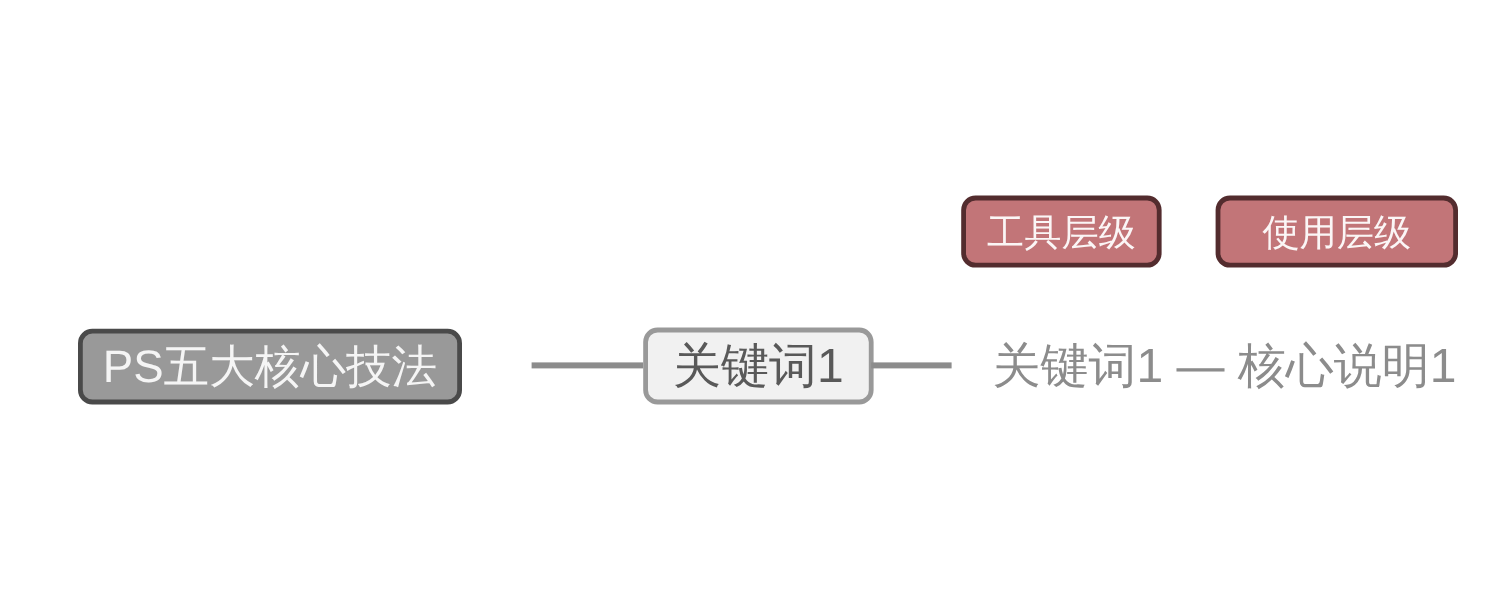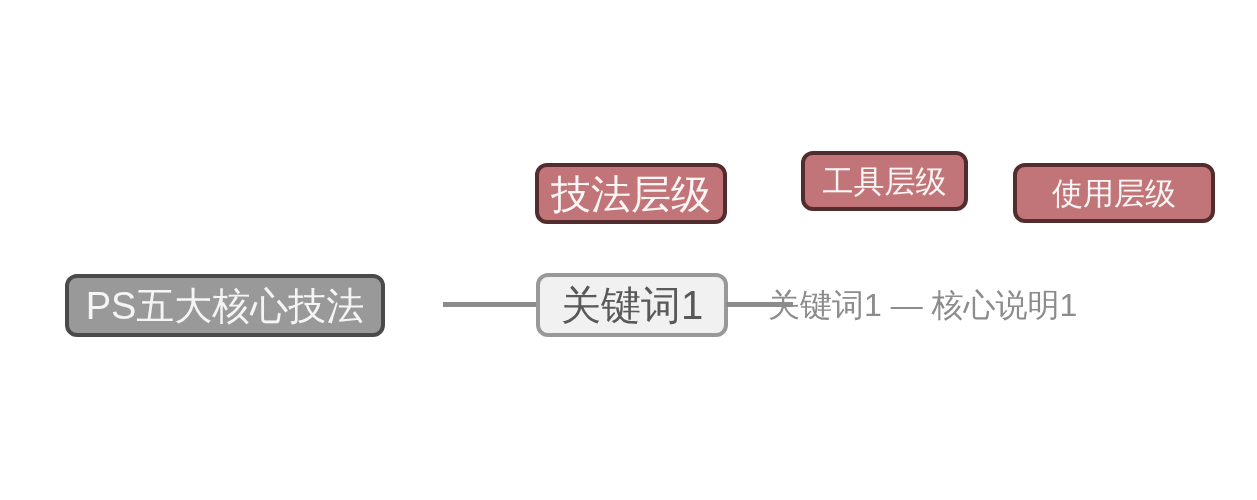--- a/index.html
+++ b/index.html
@@ -25,21 +25,21 @@
     white-space: nowrap;
     line-height: 1;
   }
   
   .hdr {
     background: var(--header-fill, #c27578);
     border: 4px solid var(--header-border, #532c2e);
     color: var(--header-text, #fbf6f6);
   }
   .hdr-0 { left: 535px;  top: 163px; width: 192px; height: 61px; font-size: 40px; }
-  .hdr-1 { left: 801px;  top: 151px; width: 167px; height: 60px; font-size: 31px; }
+  .hdr-1 { left: 801px;  top: 163px; width: 167px; height: 60px; font-size: 31px; }
   .hdr-2 { left: 1013px; top: 163px; width: 202px; height: 60px; font-size: 31px; }
   
   .root-node {
     left: 65px; top: 274px; width: 320px; height: 63px;
     background: var(--root-fill, #999999);
     border: 4px solid var(--root-border, #4a4a4a);
     color: var(--root-text, #f5f5f5);
     font-size: 38px;
   }
   
@@ -54,36 +54,35 @@
   .connector {
     position: absolute;
     height: 5px;
     background: var(--connector, #8c8c8c);
   }
   .conn-1 { left: 443px; top: 302px; width: 93px; }
   .conn-2 { left: 726px; top: 302px; width: 67px; }
   
   .detail-text {
     position: absolute;
-    left: 768px; top: 275px; height: 60px;
+    left: 827px; top: 275px; height: 60px;
     display: flex;
     align-items: center;
     color: var(--detail-text, #8c8c8c);
-    font-size: 32px;
+    font-size: 40px;
     white-space: nowrap;
     line-height: 1;
     text-align: center;
   }
 </style>
 </head>
 <body>
 
 <div class="canvas">
 
-  <div class="box hdr hdr-0">技法层级</div>
   <div class="box hdr hdr-1">工具层级</div>
   <div class="box hdr hdr-2">使用层级</div>
 
   <div class="box root-node">PS五大核心技法</div>
 
   <div class="connector conn-1"></div>
 
   <div class="box keyword-node">关键词1</div>
 
   <div class="connector conn-2"></div>

